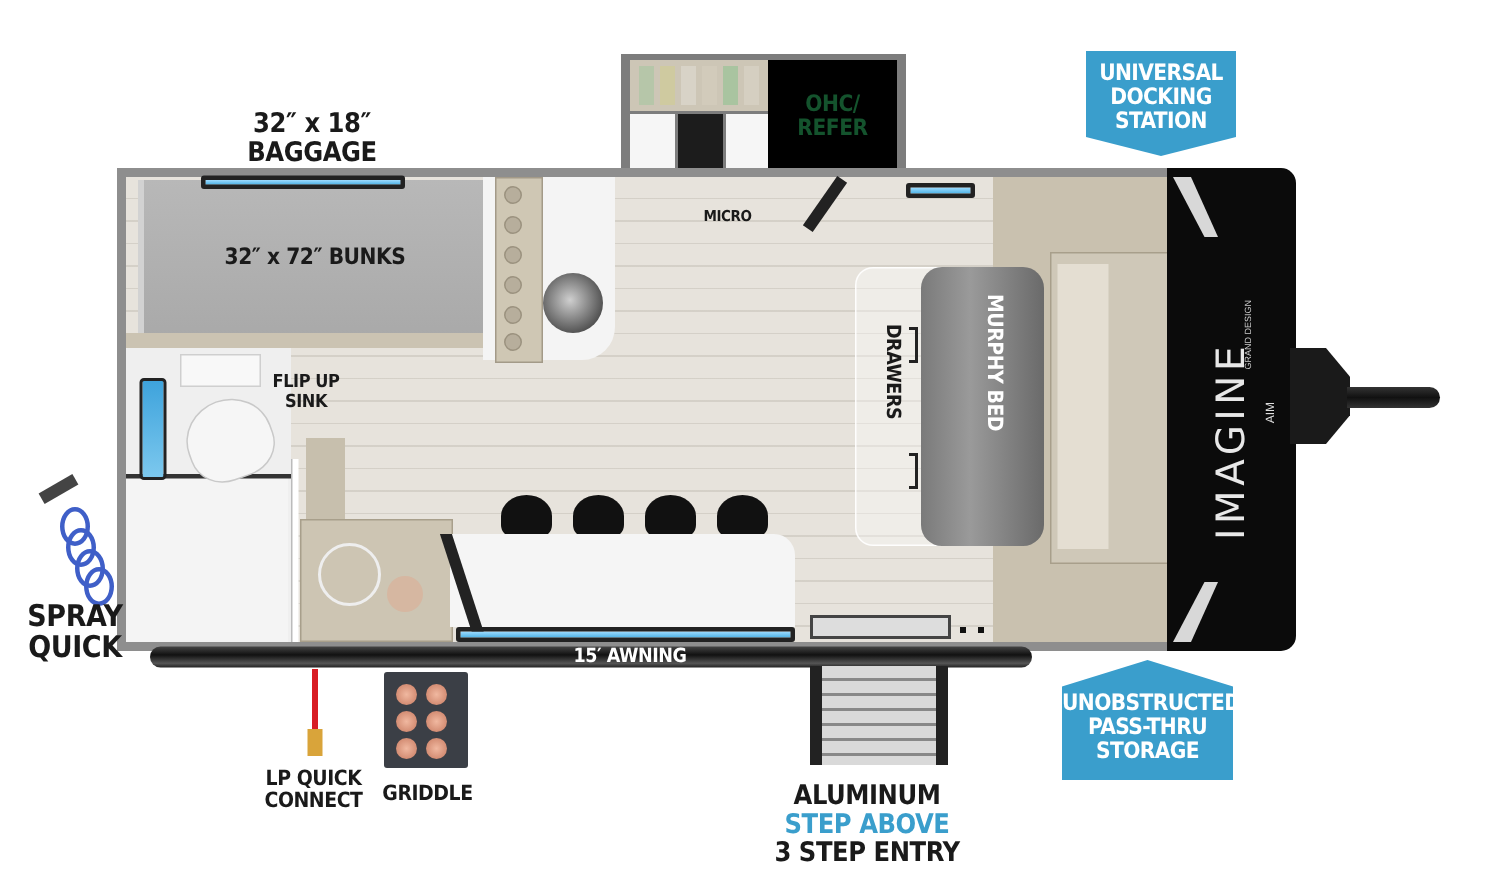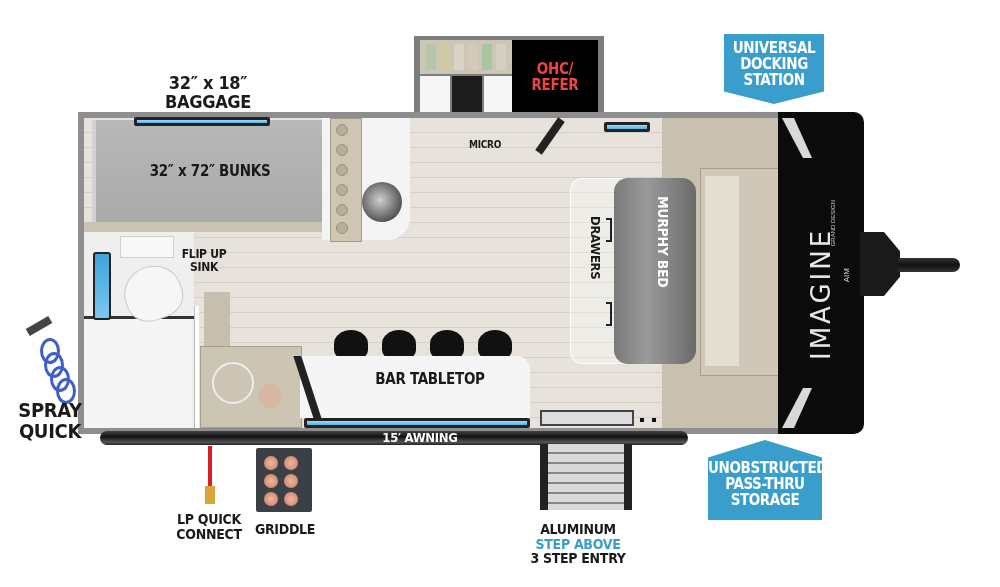--- a/index.html
+++ b/index.html
@@ -79,21 +79,21 @@
 <div class="cab-slot" style="left:426px;background:#b6c6a9;"></div>
 <div class="cab-slot" style="left:440px;background:#cfcaa0;"></div>
 <div class="cab-slot" style="left:454px;background:#d8d3c7;"></div>
 <div class="cab-slot" style="left:468px;background:#d2cbbb;"></div>
 <div class="cab-slot" style="left:482px;background:#a9c4a0;"></div>
 <div class="cab-slot" style="left:496px;background:#d5cfc1;"></div>
 <div class="stove-left"></div>
 <div class="stove"></div>
 <div class="stove-right"></div>
 <div class="ohc"></div>
-<div class="lbl" style="left:512px;top:62px;width:86px;font-size:15px;color:#ef4444;">
+<div class="lbl" style="left:512px;top:62px;width:86px;font-size:15px;color:#14532d;">
   <span>OHC/</span>
   <span>REFER</span>
 </div>
 
 <div class="wall"></div>
 <div class="inner"></div>
 
 <div class="bunks"></div>
 <div class="window" style="left:134px;top:117px;width:130px;height:3px;"></div>
 <div class="lbl" style="left:120px;top:164px;width:180px;font-size:15px;">32″ x 72″ BUNKS</div>
@@ -130,21 +130,20 @@
 <div class="abs" style="left:212px;top:362px;width:38px;height:38px;border-radius:50%;border:2px solid #eee;"></div>
 <div class="abs" style="left:258px;top:384px;width:24px;height:24px;border-radius:50%;background:#d6b7a1;"></div>
 <div class="stool" style="left:334px;"></div>
 <div class="stool" style="left:382px;"></div>
 <div class="stool" style="left:430px;"></div>
 <div class="stool" style="left:478px;"></div>
 <div class="dinette"></div>
 <div class="abs" style="left:304px;top:356px;width:8px;height:66px;background:#222;transform:skewX(18deg);"></div>
 <div class="window" style="left:304px;top:418px;width:220px;height:4px;"></div>
 <div class="lbl" style="left:350px;top:372px;width:160px;font-size:15px;">
-  <span>BAR TABLETOP</span>
 </div>
 <div class="abs" style="left:540px;top:410px;width:90px;height:12px;border:2px solid #444;background:#ddd;"></div>
 <div class="abs" style="left:640px;top:418px;width:4px;height:4px;background:#111;"></div>
 <div class="abs" style="left:652px;top:418px;width:4px;height:4px;background:#111;"></div>
 <div class="abs" style="left:664px;top:418px;width:4px;height:4px;background:#111;"></div>
 
 <div class="murphy-frame"></div>
 <div class="closet"></div>
 <div class="closet-line"></div>
 <div class="closet-pad"></div>
@@ -160,21 +159,21 @@
 <div class="logo" style="top:360px;left:806px;">IMAGINE</div>
 <div class="abs" style="left:830px;top:200px;width:8px;font-size:6px;color:#ccc;writing-mode:vertical-rl;transform:rotate(180deg);">GRAND DESIGN</div>
 <div class="abs" style="left:842px;top:268px;font-size:8px;color:#ddd;writing-mode:vertical-rl;transform:rotate(180deg);">AIM</div>
 <div class="tongue"></div>
 <div class="coupler"></div>
 
 <div class="awning"></div>
 <div class="lbl" style="left:360px;top:431px;width:120px;font-size:13px;color:#fff;">15′ AWNING</div>
 
 <div class="steps"></div>
-<div class="lbl" style="left:516px;top:522px;width:124px;font-size:14px;">
+<div class="lbl" style="left:516px;top:522px;width:124px;font-size:18px;">
   <span>ALUMINUM</span>
   <span class="blue-text">STEP ABOVE</span>
   <span>3 STEP ENTRY</span>
 </div>
 
 <div class="lp-line"></div>
 <div class="lp-fit"></div>
 <div class="lbl" style="left:164px;top:512px;width:90px;font-size:14px;">
   <span>LP QUICK</span>
   <span>CONNECT</span>

